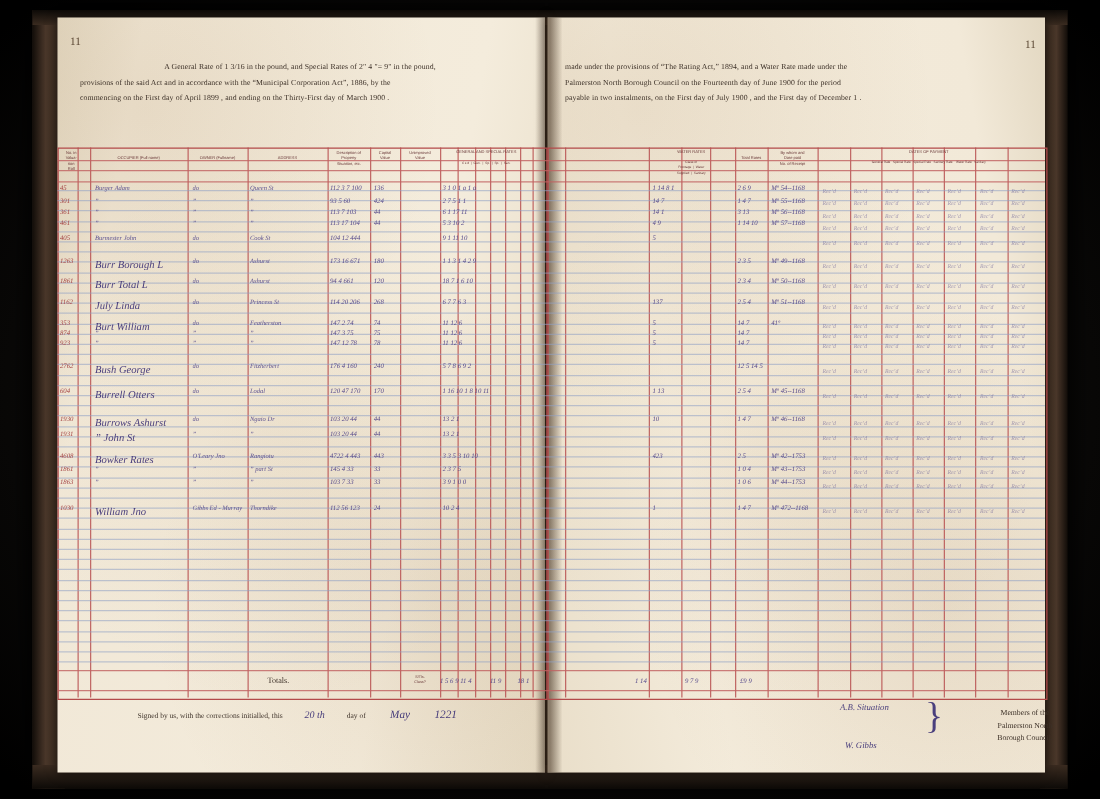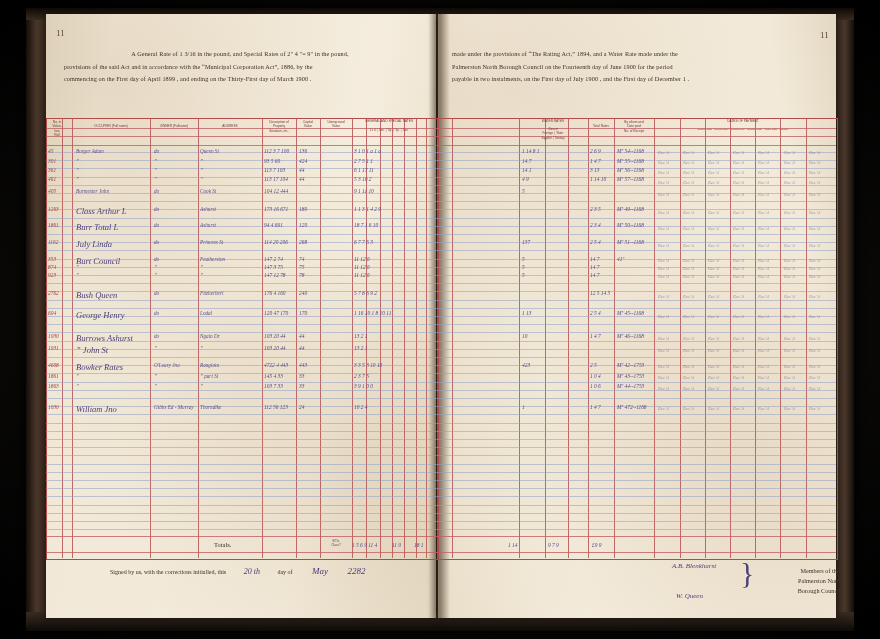--- a/index.html
+++ b/index.html
@@ -256,21 +256,21 @@
       <div class="entry num" style="left: 590px; top: 176px; width: 23px; overflow: hidden;">1 14 10</div>
       <div class="entry num" style="left: 617px; top: 176px; width: 36px; overflow: hidden;">Mº 57--1168</div>
       <div class="entry num red" style="left: 48px; top: 188px; width: 14px; overflow: hidden;">405</div>
       <div class="entry sub" style="left: 76px; top: 188px; width: 72px; overflow: hidden;">Burmester John</div>
       <div class="entry sub" style="left: 200px; top: 188px; width: 60px; overflow: hidden;">Cook St</div>
       <div class="entry sub" style="left: 154px; top: 188px; width: 42px; overflow: hidden;">do</div>
       <div class="entry num" style="left: 264px; top: 188px; width: 31px; overflow: hidden;">104  12  444</div>
       <div class="entry num" style="left: 354px; top: 188px; width: 70px; overflow: hidden;">9  1      11 10</div>
       <div class="entry num" style="left: 522px; top: 188px; width: 64px; overflow: hidden;">5</div>
       <div class="entry num red" style="left: 48px; top: 206px; width: 14px; overflow: hidden;">1263</div>
-      <div class="entry nm" style="left: 76px; top: 206px; width: 72px; overflow: hidden;">Class Arthur L</div>
+      <div class="entry nm" style="left: 76px; top: 206px; width: 72px; overflow: hidden;">Burr Borough L</div>
       <div class="entry sub" style="left: 200px; top: 206px; width: 60px; overflow: hidden;">Ashurst</div>
       <div class="entry sub" style="left: 154px; top: 206px; width: 42px; overflow: hidden;">do</div>
       <div class="entry num" style="left: 264px; top: 206px; width: 31px; overflow: hidden;">173  16  671</div>
       <div class="entry num" style="left: 299px; top: 206px; width: 20px; overflow: hidden;">180</div>
       <div class="entry num" style="left: 354px; top: 206px; width: 70px; overflow: hidden;">1 1 3   1 4  2        9</div>
       <div class="entry num" style="left: 590px; top: 206px; width: 23px; overflow: hidden;">2 3 5</div>
       <div class="entry num" style="left: 617px; top: 206px; width: 36px; overflow: hidden;">Mº 49--1168</div>
       <div class="entry num red" style="left: 48px; top: 222px; width: 14px; overflow: hidden;">1861</div>
       <div class="entry nm" style="left: 76px; top: 222px; width: 72px; overflow: hidden;">Burr Total L</div>
       <div class="entry sub" style="left: 200px; top: 222px; width: 60px; overflow: hidden;">Ashurst</div>
@@ -284,21 +284,21 @@
       <div class="entry nm" style="left: 76px; top: 239px; width: 72px; overflow: hidden;">July Linda</div>
       <div class="entry sub" style="left: 200px; top: 239px; width: 60px; overflow: hidden;">Princess St</div>
       <div class="entry sub" style="left: 154px; top: 239px; width: 42px; overflow: hidden;">do</div>
       <div class="entry num" style="left: 264px; top: 239px; width: 31px; overflow: hidden;">114  20  206</div>
       <div class="entry num" style="left: 299px; top: 239px; width: 20px; overflow: hidden;">268</div>
       <div class="entry num" style="left: 354px; top: 239px; width: 70px; overflow: hidden;">6  7      7  6        3</div>
       <div class="entry num" style="left: 522px; top: 239px; width: 64px; overflow: hidden;">137</div>
       <div class="entry num" style="left: 590px; top: 239px; width: 23px; overflow: hidden;">2 5 4</div>
       <div class="entry num" style="left: 617px; top: 239px; width: 36px; overflow: hidden;">Mº 51--1168</div>
       <div class="entry num red" style="left: 48px; top: 256px; width: 14px; overflow: hidden;">353</div>
-      <div class="entry nm" style="left: 76px; top: 256px; width: 72px; overflow: hidden;">Burt Council</div>
+      <div class="entry nm" style="left: 76px; top: 256px; width: 72px; overflow: hidden;">Burt William</div>
       <div class="entry sub" style="left: 200px; top: 256px; width: 60px; overflow: hidden;">Featherston</div>
       <div class="entry sub" style="left: 154px; top: 256px; width: 42px; overflow: hidden;">do</div>
       <div class="entry num" style="left: 264px; top: 256px; width: 31px; overflow: hidden;">147  2  74</div>
       <div class="entry num" style="left: 299px; top: 256px; width: 20px; overflow: hidden;">74</div>
       <div class="entry num" style="left: 354px; top: 256px; width: 70px; overflow: hidden;">11      12  6</div>
       <div class="entry num" style="left: 522px; top: 256px; width: 64px; overflow: hidden;">5</div>
       <div class="entry num" style="left: 590px; top: 256px; width: 23px; overflow: hidden;">14 7</div>
       <div class="entry num" style="left: 617px; top: 256px; width: 36px; overflow: hidden;">41º</div>
       <div class="entry num red" style="left: 48px; top: 264px; width: 14px; overflow: hidden;">874</div>
       <div class="entry sub" style="left: 76px; top: 264px; width: 72px; overflow: hidden;">”</div>
@@ -312,29 +312,29 @@
       <div class="entry num red" style="left: 48px; top: 272px; width: 14px; overflow: hidden;">923</div>
       <div class="entry sub" style="left: 76px; top: 272px; width: 72px; overflow: hidden;">”</div>
       <div class="entry sub" style="left: 200px; top: 272px; width: 60px; overflow: hidden;">”</div>
       <div class="entry sub" style="left: 154px; top: 272px; width: 42px; overflow: hidden;">”</div>
       <div class="entry num" style="left: 264px; top: 272px; width: 31px; overflow: hidden;">147  12  78</div>
       <div class="entry num" style="left: 299px; top: 272px; width: 20px; overflow: hidden;">78</div>
       <div class="entry num" style="left: 354px; top: 272px; width: 70px; overflow: hidden;">11      12  6</div>
       <div class="entry num" style="left: 522px; top: 272px; width: 64px; overflow: hidden;">5</div>
       <div class="entry num" style="left: 590px; top: 272px; width: 23px; overflow: hidden;">14 7</div>
       <div class="entry num red" style="left: 48px; top: 290px; width: 14px; overflow: hidden;">2762</div>
-      <div class="entry nm" style="left: 76px; top: 290px; width: 72px; overflow: hidden;">Bush Queen</div>
+      <div class="entry nm" style="left: 76px; top: 290px; width: 72px; overflow: hidden;">Bush George</div>
       <div class="entry sub" style="left: 200px; top: 290px; width: 60px; overflow: hidden;">Fitzherbert</div>
       <div class="entry sub" style="left: 154px; top: 290px; width: 42px; overflow: hidden;">do</div>
       <div class="entry num" style="left: 264px; top: 290px; width: 31px; overflow: hidden;">176  4  160</div>
       <div class="entry num" style="left: 299px; top: 290px; width: 20px; overflow: hidden;">240</div>
       <div class="entry num" style="left: 354px; top: 290px; width: 70px; overflow: hidden;">5 7 8   6  9        2</div>
       <div class="entry num" style="left: 590px; top: 290px; width: 23px; overflow: hidden;">12 5   14 5</div>
       <div class="entry num red" style="left: 48px; top: 310px; width: 14px; overflow: hidden;">604</div>
-      <div class="entry nm" style="left: 76px; top: 310px; width: 72px; overflow: hidden;">George Henry</div>
+      <div class="entry nm" style="left: 76px; top: 310px; width: 72px; overflow: hidden;">Burrell Otters</div>
       <div class="entry sub" style="left: 200px; top: 310px; width: 60px; overflow: hidden;">Lodal</div>
       <div class="entry sub" style="left: 154px; top: 310px; width: 42px; overflow: hidden;">do</div>
       <div class="entry num" style="left: 264px; top: 310px; width: 31px; overflow: hidden;">120  47  170</div>
       <div class="entry num" style="left: 299px; top: 310px; width: 20px; overflow: hidden;">170</div>
       <div class="entry num" style="left: 354px; top: 310px; width: 70px; overflow: hidden;">1 16  10   1  8  10        11</div>
       <div class="entry num" style="left: 522px; top: 310px; width: 64px; overflow: hidden;">1 13</div>
       <div class="entry num" style="left: 590px; top: 310px; width: 23px; overflow: hidden;">2 5 4</div>
       <div class="entry num" style="left: 617px; top: 310px; width: 36px; overflow: hidden;">Mº 45--1168</div>
       <div class="entry num red" style="left: 48px; top: 333px; width: 14px; overflow: hidden;">1930</div>
       <div class="entry nm" style="left: 76px; top: 333px; width: 72px; overflow: hidden;">Burrows Ashurst</div>
@@ -537,24 +537,24 @@
   <div class="entry num" style="left:414px;top:542px;">18 1</div>
   <div class="entry num" style="left:508px;top:542px;">1 14</div>
   <div class="entry num" style="left:548px;top:542px;">9   7  9</div>
   <div class="entry num" style="left:592px;top:542px;">£9  9</div>
 
   <div class="signline">
     <span>Signed by us, with the corrections initialled, this</span>
     <span class="ms" style="font-size:8px;padding:0 16px;">20 th</span>
     <span>day of</span>
     <span class="ms" style="font-size:9px;padding:0 18px;">May</span>
-    <span class="ms" style="font-size:9px;">2282</span>
+    <span class="ms" style="font-size:9px;">1221</span>
   </div>
 
   <div class="members">
     <span style="white-space:pre-line;">Members of the
 Palmerston North
 Borough Council.</span>
   </div>
-  <div class="sig" style="left:672px;top:562px;">A.B. Blenkhurst</div>
-  <div class="sig" style="left:676px;top:592px;">W. Queen</div>
+  <div class="sig" style="left:672px;top:562px;">A.B. Situation</div>
+  <div class="sig" style="left:676px;top:592px;">W. Gibbs</div>
   <div class="brace" style="left:740px;top:556px;">}</div>
 </div>
 
 </body></html>

